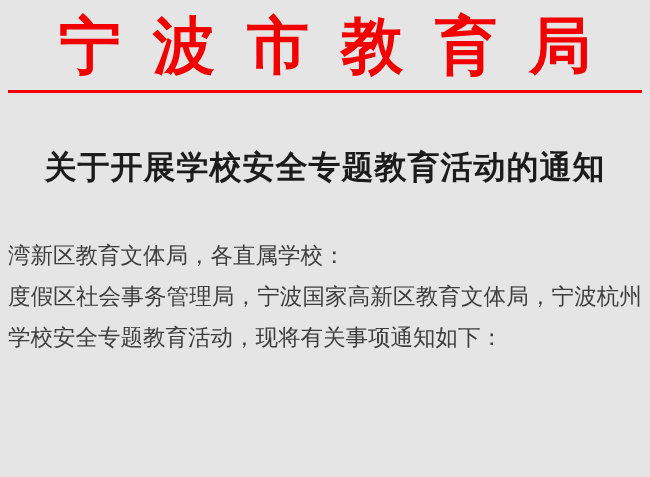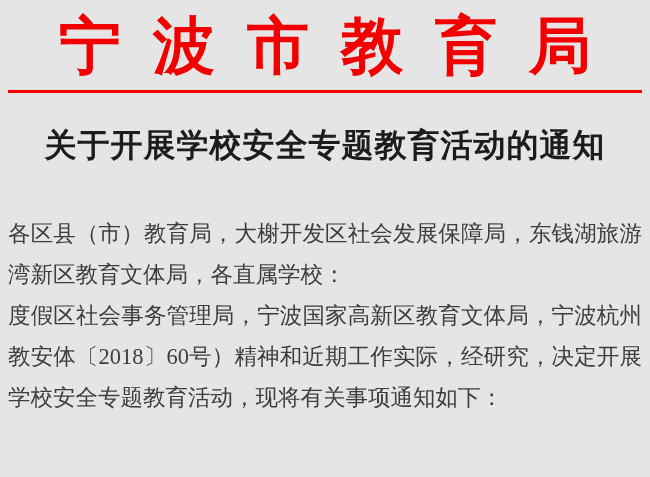--- a/index.html
+++ b/index.html
@@ -25,21 +25,21 @@
     white-space: nowrap;
     font-family: "Liberation Serif", "DejaVu Serif", serif;
   }
   .red-rule {
     height: 3px;
     background: #f20000;
     margin: 4px 8px 0 8px;
   }
   
   .doc-title {
-    margin-top: 32px;
+    margin-top: 54px;
     text-align: center;
     font-size: 32px;
     line-height: 40px;
     font-weight: bold;
     color: #1c1c1c;
     letter-spacing: 1px;
     white-space: nowrap;
   }
   
   .doc-body {
@@ -62,20 +62,18 @@
 <div class="page">
 
   <header class="letterhead">
     <div class="agency-name">宁波市教育局</div>
     <div class="red-rule"></div>
   </header>
 
   <h1 class="doc-title">关于开展学校安全专题教育活动的通知</h1>
 
   <main class="doc-body">
-    <p class="body-line fill">各区县（市）教育局，大榭开发区社会发展保障局，东钱湖旅游</p>
     <p class="body-line">湾新区教育文体局，各直属学校：</p>
     <p class="body-line fill">度假区社会事务管理局，宁波国家高新区教育文体局，宁波杭州</p>
-    <p class="body-line fill">教安体〔2018〕60号）精神和近期工作实际，经研究，决定开展</p>
     <p class="body-line">学校安全专题教育活动，现将有关事项通知如下：</p>
   </main>
 
 </div>
 
 </body></html>

